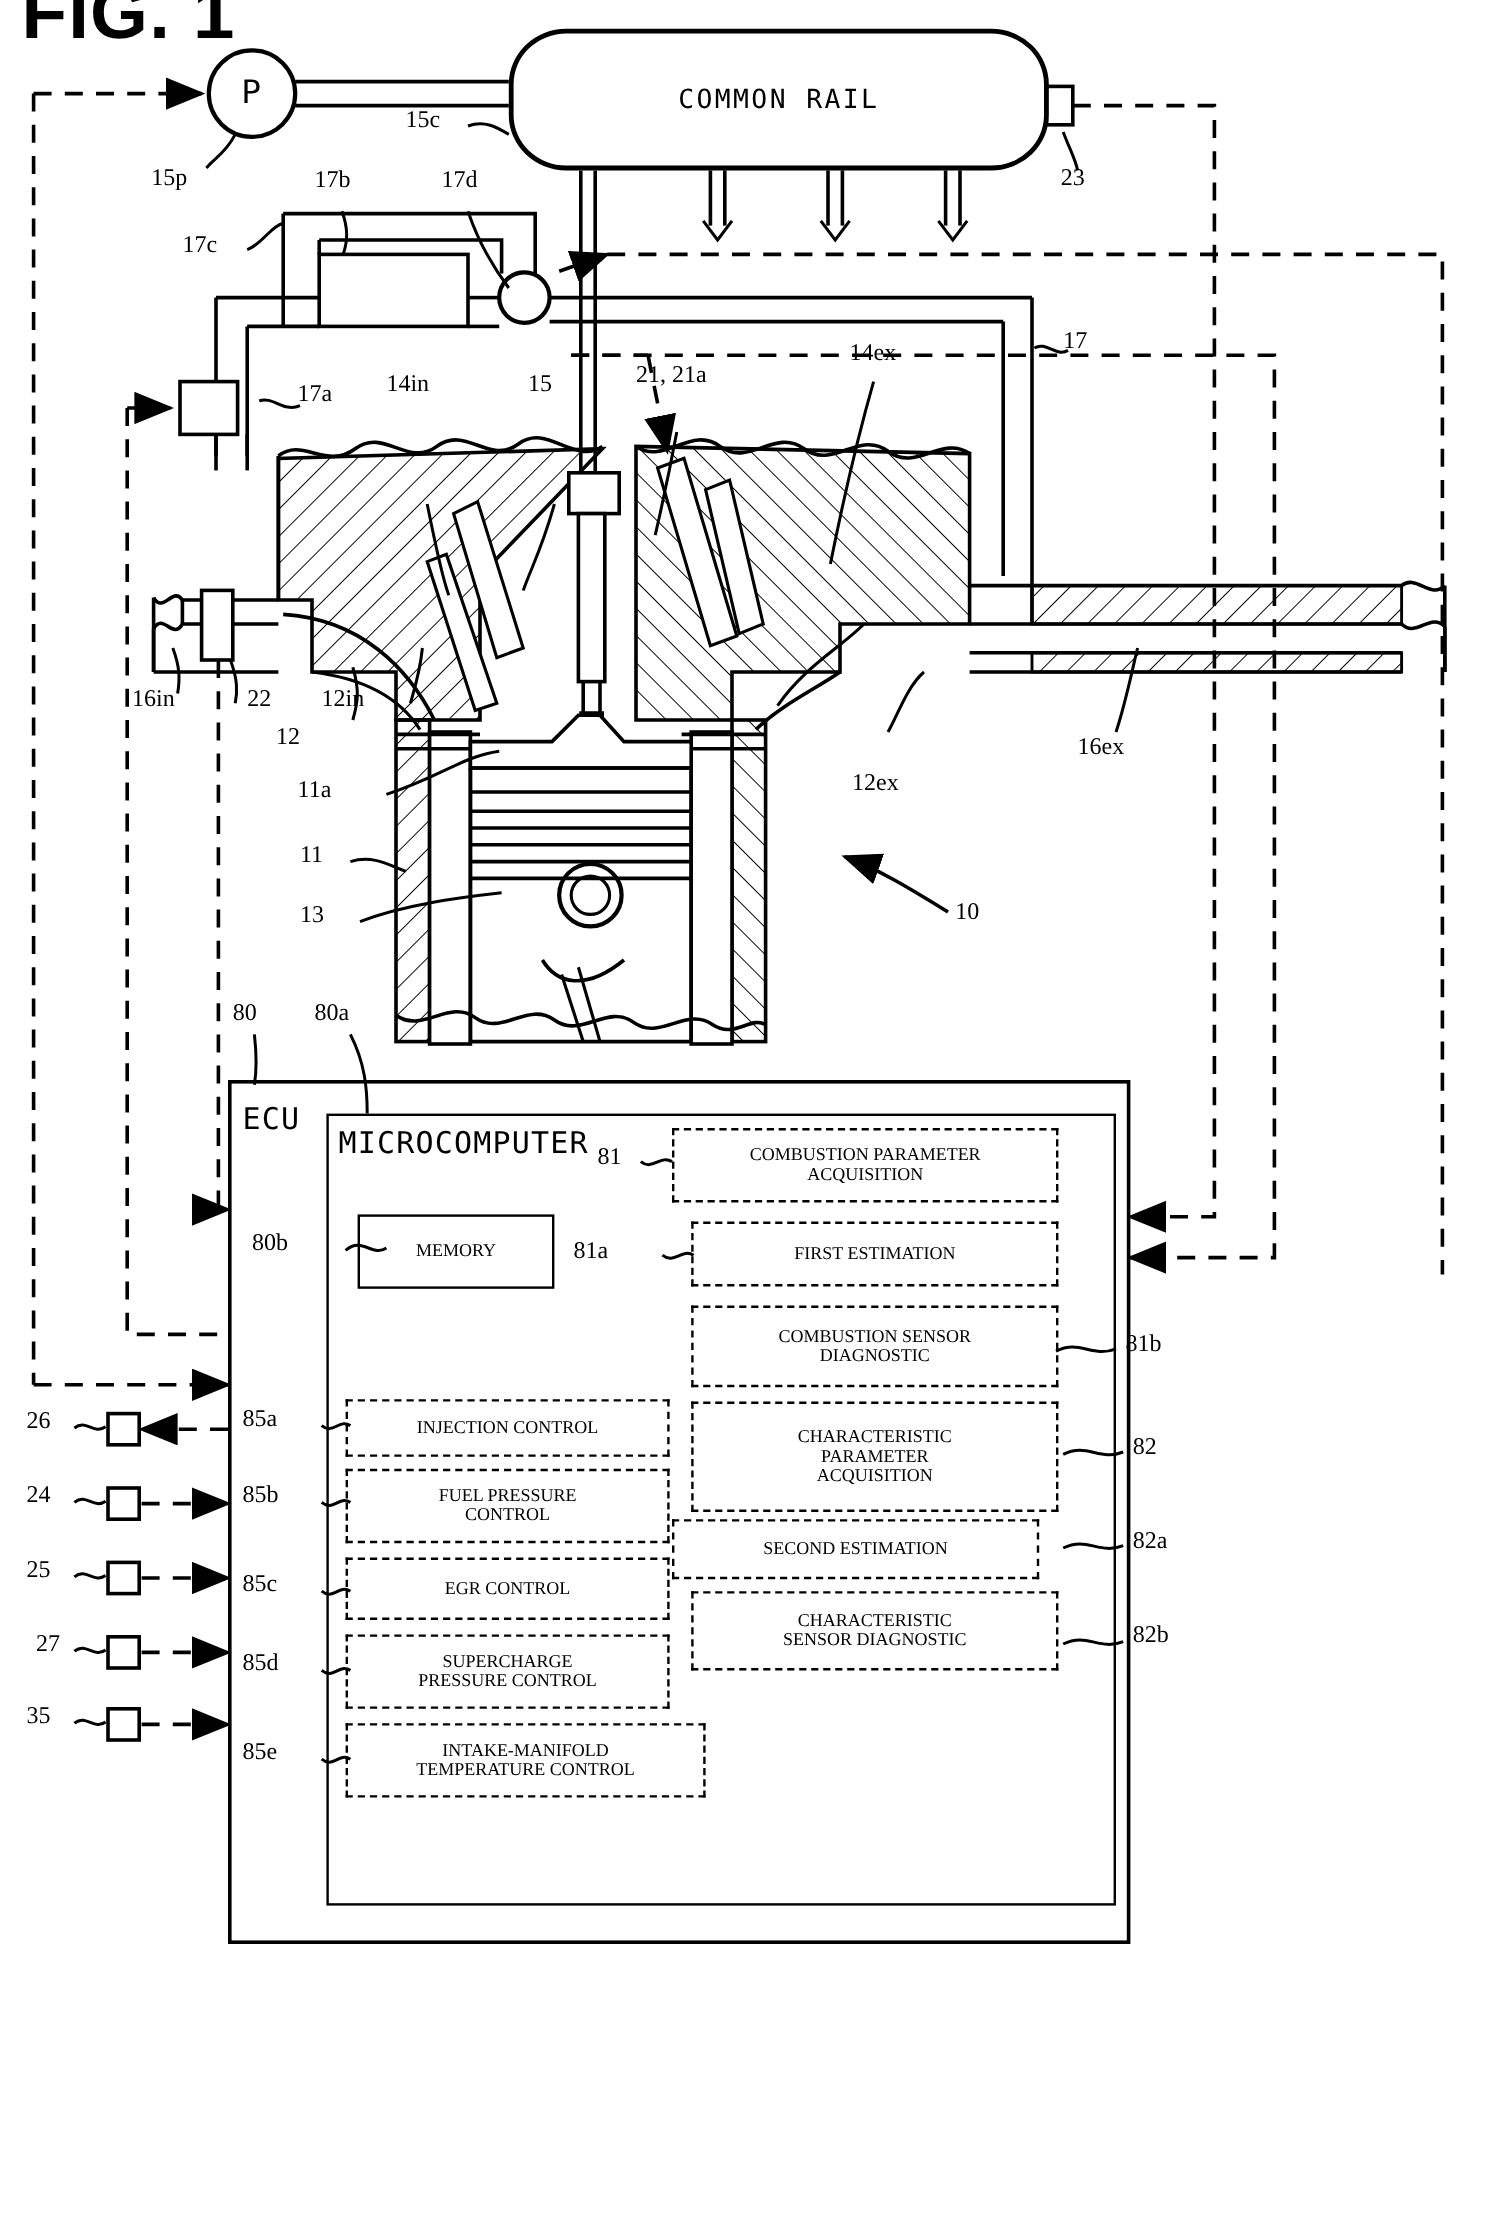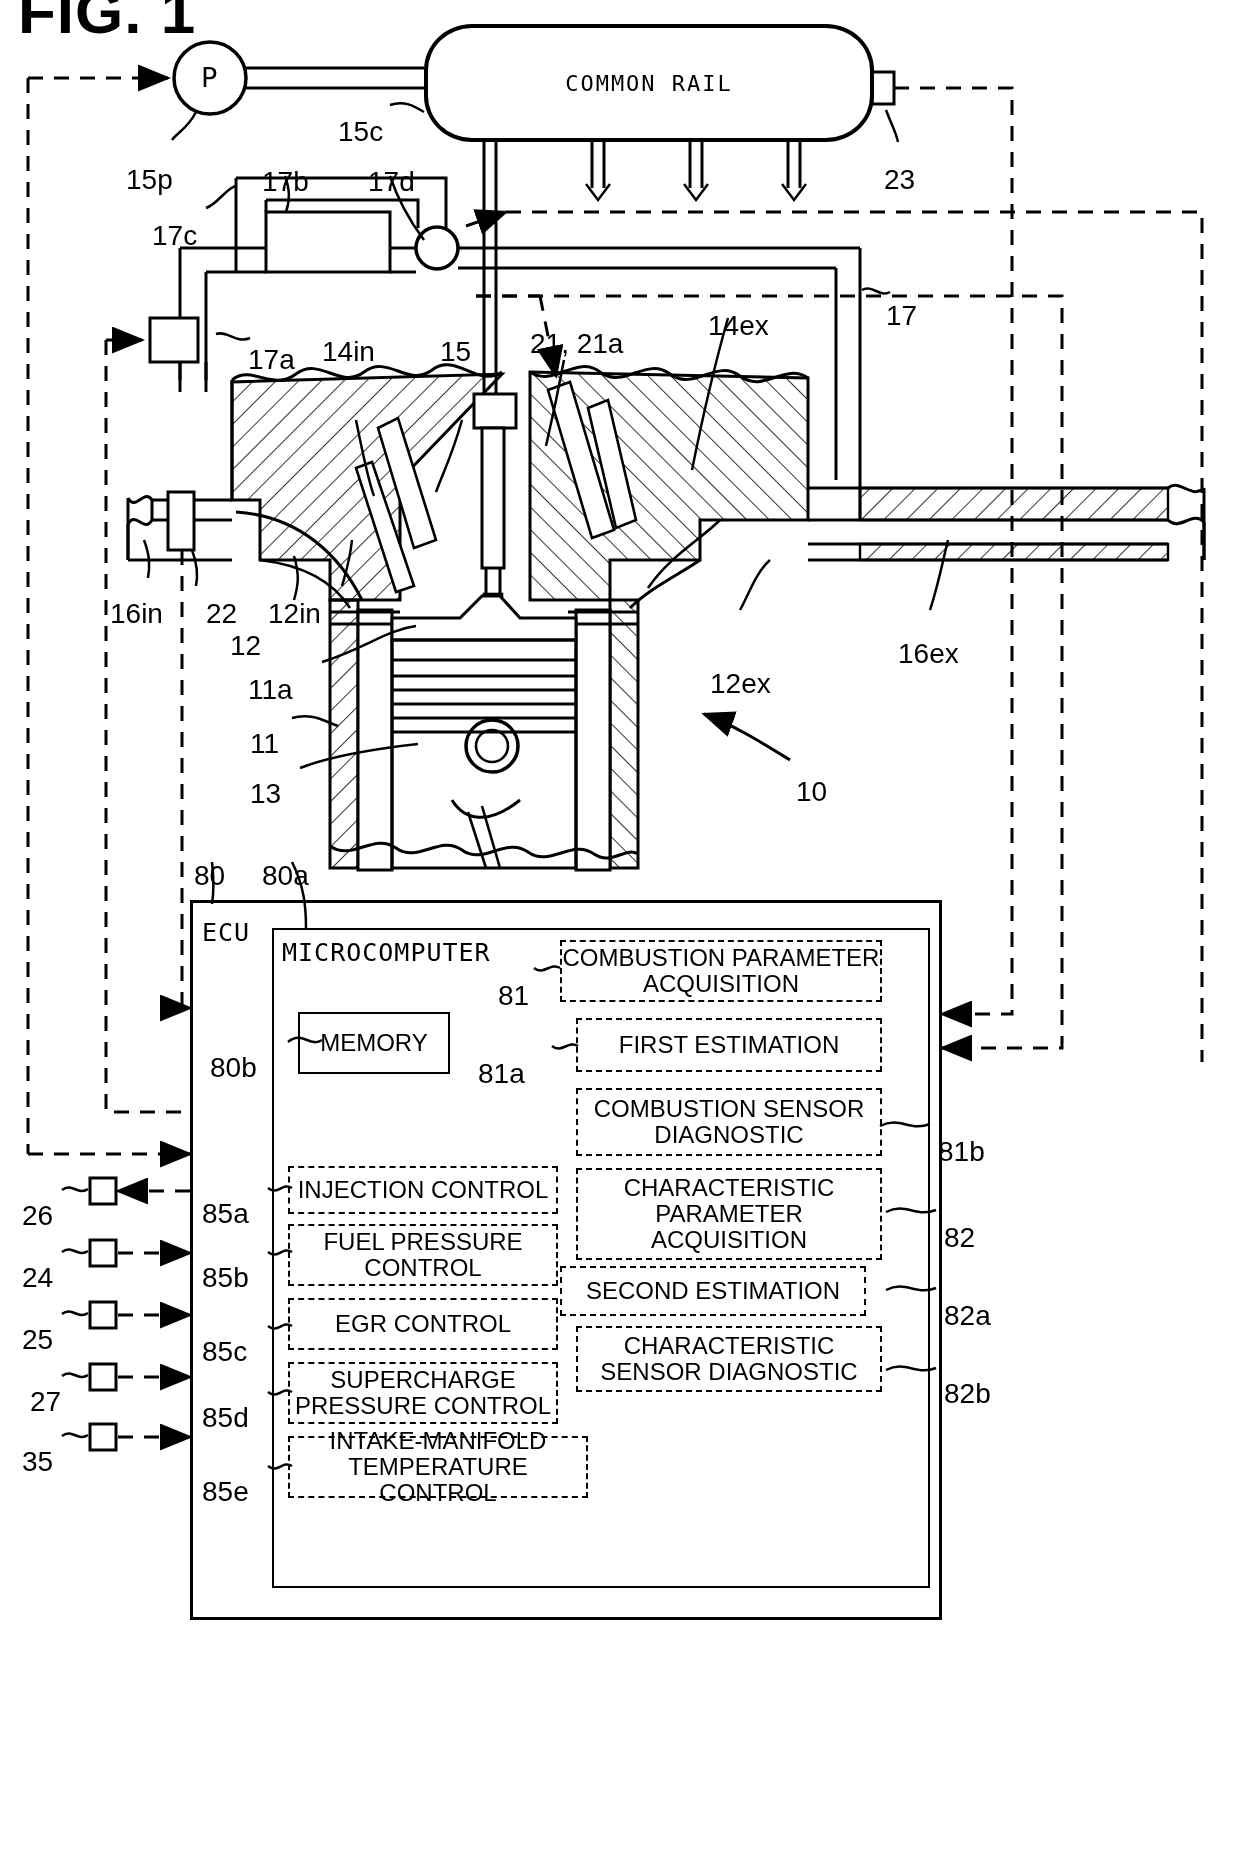--- a/index.html
+++ b/index.html
@@ -4,26 +4,26 @@
 <style>
   html,body{margin:0;padding:0;background:#fff;}
   body{width:1240px;height:1854px;position:relative;overflow:hidden;
        font-family:"DejaVu Sans Mono","Liberation Mono",monospace;color:#000;}
 
   .fig-title{position:absolute;left:18px;top:-24px;font-size:62px;font-weight:bold;
              font-family:"Liberation Sans",sans-serif;letter-spacing:1px;}
 
   svg.canvas{position:absolute;left:0;top:0;width:1240px;height:1854px;}
 
-  .lbl{position:absolute;font-size:28px;font-family:Liberation Sans, sans-serif;
-       white-space:nowrap;line-height:1;margin-top:28px;}
+  .lbl{position:absolute;font-size:20px;font-family:Liberation Serif, serif;
+       white-space:nowrap;line-height:1;}
 
   .boxtxt{position:absolute;display:flex;align-items:center;justify-content:center;
-          text-align:center;font-family:Liberation Sans, sans-serif;
-          font-size:24px;line-height:1.08;letter-spacing:0px;box-sizing:border-box;}
+          text-align:center;font-family:Liberation Serif, serif;
+          font-size:15px;line-height:1.08;letter-spacing:0px;box-sizing:border-box;}
 
   .dashbox{border:2px dashed #000;}
   .solidbox{border:2.5px solid #000;}
 
   .ecu-outer{position:absolute;border:3px solid #000;box-sizing:border-box;}
   .micro-outer{position:absolute;border:2.5px solid #000;box-sizing:border-box;}
 
   .crail{position:absolute;border:4px solid #000;border-radius:48px/46px;
          display:flex;align-items:center;justify-content:center;
          font-family:"DejaVu Sans Mono","Liberation Mono",monospace;
@@ -326,21 +326,21 @@
 <div class="lbl" style="left:22px;top:1420px;">35</div>
 
 <div class="ecu-outer" style="left:190px;top:900px;width:752px;height:720px;"></div>
 
 <div class="hdr" style="left:202px;top:918px;">ECU</div>
 
 <div class="micro-outer" style="left:272px;top:928px;width:658px;height:660px;"></div>
 
 <div class="hdr" style="left:282px;top:938px;">MICROCOMPUTER</div>
 
-<div class="boxtxt solidbox" style="left:298px;top:1012px;width:152px;height:62px;">MEMORY</div>
+<div class="boxtxt solidbox" style="left:298px;top:1012px;width:164px;height:62px;">MEMORY</div>
 
 <div class="boxtxt dashbox" style="left:560px;top:940px;width:322px;height:62px;white-space:pre-line;">COMBUSTION PARAMETER
 ACQUISITION</div>
 
 <div class="boxtxt dashbox" style="left:576px;top:1018px;width:306px;height:54px;white-space:pre-line;">FIRST ESTIMATION</div>
 
 <div class="boxtxt dashbox" style="left:576px;top:1088px;width:306px;height:68px;white-space:pre-line;">COMBUSTION SENSOR
 DIAGNOSTIC</div>
 
 <div class="boxtxt dashbox" style="left:576px;top:1168px;width:306px;height:92px;white-space:pre-line;">CHARACTERISTIC

